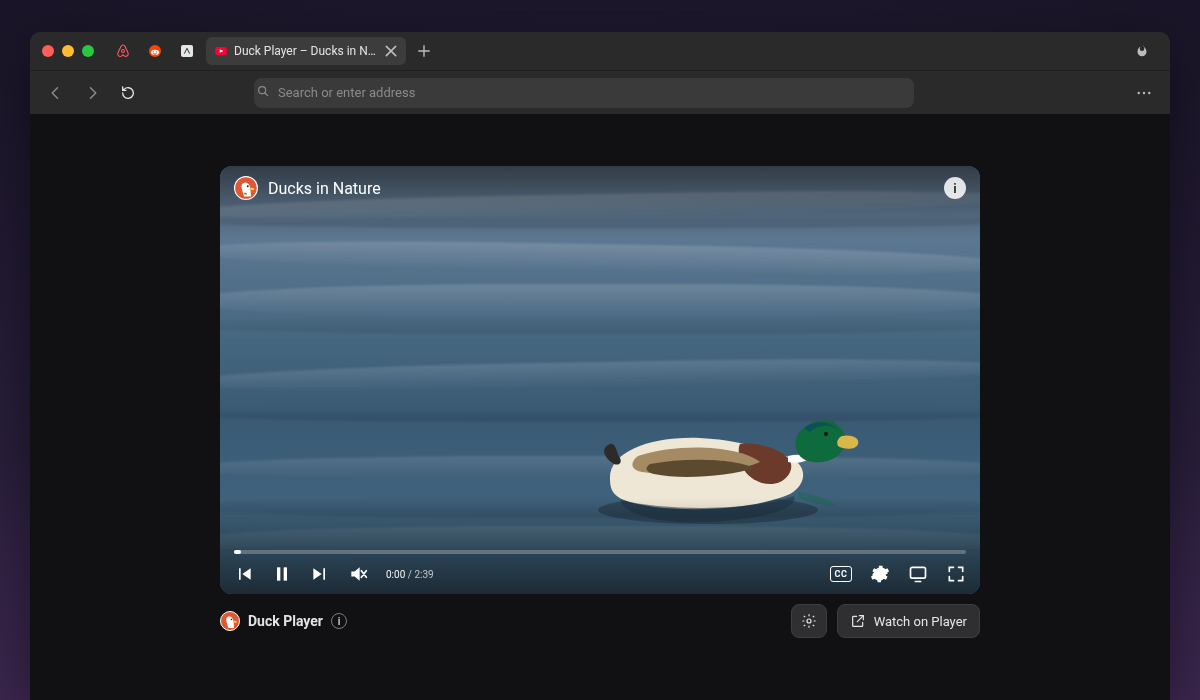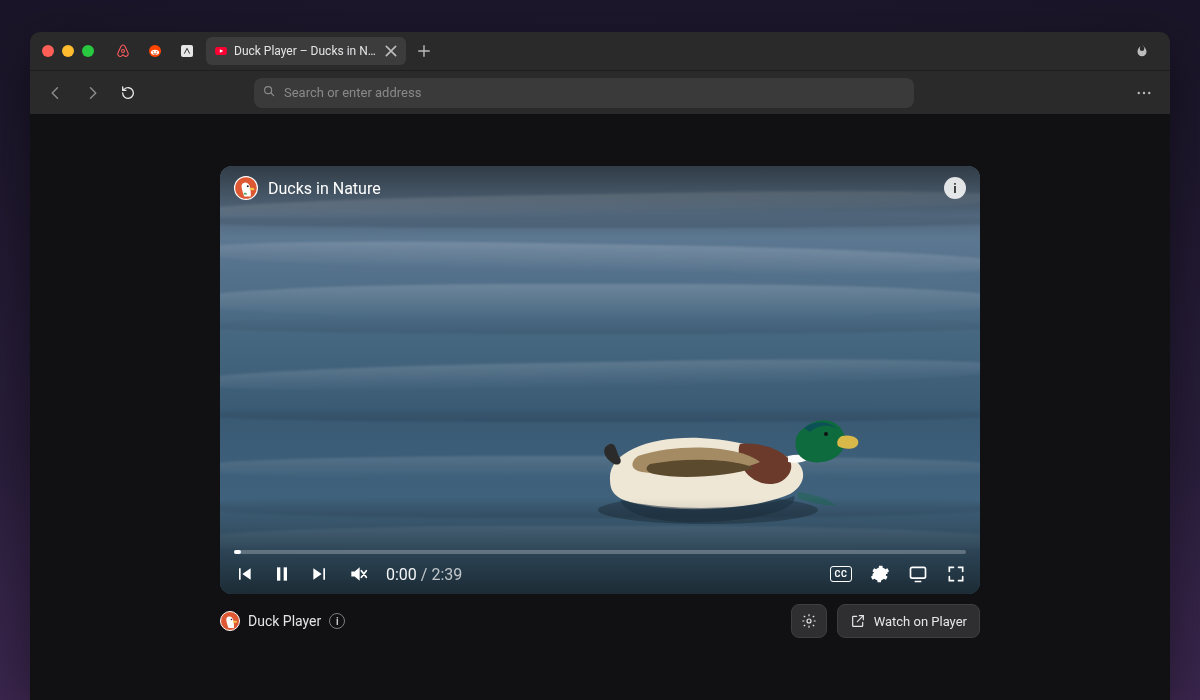--- a/index.html
+++ b/index.html
@@ -42,21 +42,21 @@
   .fire { width:28px; height:28px; display:flex; align-items:center; justify-content:center; color:#bcbcbd; cursor:pointer; margin-right:2px; }
   
   .toolbar {
     height: 44px; background:#2a2a2b; border-top:1px solid #1e1e1f;
     display:flex; align-items:center; padding:0 12px; gap:8px;
   }
   .navbtn { width:28px; height:28px; display:flex; align-items:center; justify-content:center; color:#8a8a8b; cursor:pointer; border-radius:6px; }
   .navbtn.enabled { color:#e4e4e5; }
   .addr {
     flex: 0 1 660px; margin: 0 auto; height: 30px; border-radius: 8px;
-    background: #3a3a3b; display:flex; align-items:center; padding:0 8px; gap:8px;
+    background: #3a3a3b; display:flex; align-items:center; padding:0 2px; gap:8px;
     color:#8a8a8b; font-size:13px;
   }
   .addr svg { width:14px; height:14px; }
   .overflow { width:28px; height:28px; display:flex; align-items:center; justify-content:center; color:#bcbcbd; cursor:pointer; margin-left:auto; }
   
   .content { flex:1; background:#111113; display:flex; align-items:flex-start; justify-content:center; padding-top: 52px; }
   .player-wrap { width: 760px; }
   .video-frame {
     position: relative; width: 760px; height: 428px; border-radius: 12px; overflow:hidden;
     background: #2e4a62;
@@ -80,26 +80,26 @@
   .info-chip { margin-left:auto; width:22px; height:22px; border-radius:50%; background:rgba(255,255,255,.85); color:#333; display:flex; align-items:center; justify-content:center; font-weight:700; font-size:13px; cursor:pointer; }
   
   .controls { position:absolute; left:14px; right:14px; bottom:10px; color:#fff; }
   .progress { height:4px; background:rgba(255,255,255,.25); border-radius:2px; margin-bottom:10px; position:relative; }
   .progress .pos { position:absolute; left:0; top:0; bottom:0; width:1%; background:#fff; border-radius:2px; }
   .crow { display:flex; align-items:center; gap:18px; font-size:13px; }
   .crow .grow { flex:1; }
   .cicon { width:20px; height:20px; display:flex; align-items:center; justify-content:center; color:#fff; cursor:pointer; }
   .cicon svg { width:20px; height:20px; display:block; }
   .cc-chip { width:22px; height:16px; border:1.5px solid #fff; border-radius:3px; font-size:9px; font-weight:700; display:flex; align-items:center; justify-content:center; letter-spacing:.5px; cursor:pointer; }
-  .time { font-size:16px; opacity:.95; }
+  .time { font-size:10px; opacity:.95; }
   .time .dur { opacity:.75; }
   
   .bottombar { margin-top:10px; display:flex; align-items:center; gap:10px; color:#e4e4e5; }
   .bb-left { display:flex; align-items:center; gap:8px; }
-  .bb-title { font-weight:400; font-size:14px; }
+  .bb-title { font-weight:700; font-size:14px; }
   .bb-info { width:16px; height:16px; border-radius:50%; border:1.2px solid #7d7d7f; color:#c8c8c9; font-size:10px; font-weight:700; display:flex; align-items:center; justify-content:center; cursor:pointer; }
   .bb-spacer { flex:1; }
   .bb-btn { height:34px; border-radius:8px; background:#2f2f31; border:1px solid #3e3e40; display:flex; align-items:center; justify-content:center; padding:0 12px; gap:8px; color:#e6e6e7; font-size:13px; cursor:pointer; }
   .bb-iconbtn { width:36px; padding:0; }
   .bb-btn svg { width:16px; height:16px; }
 </style>
 </head>
 <body>
 
 <div class="window">

